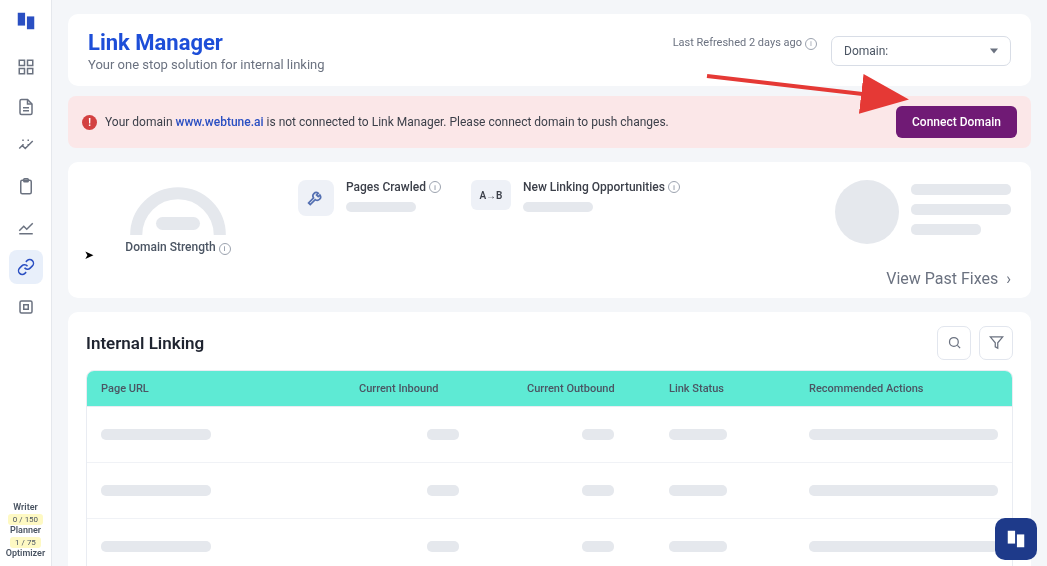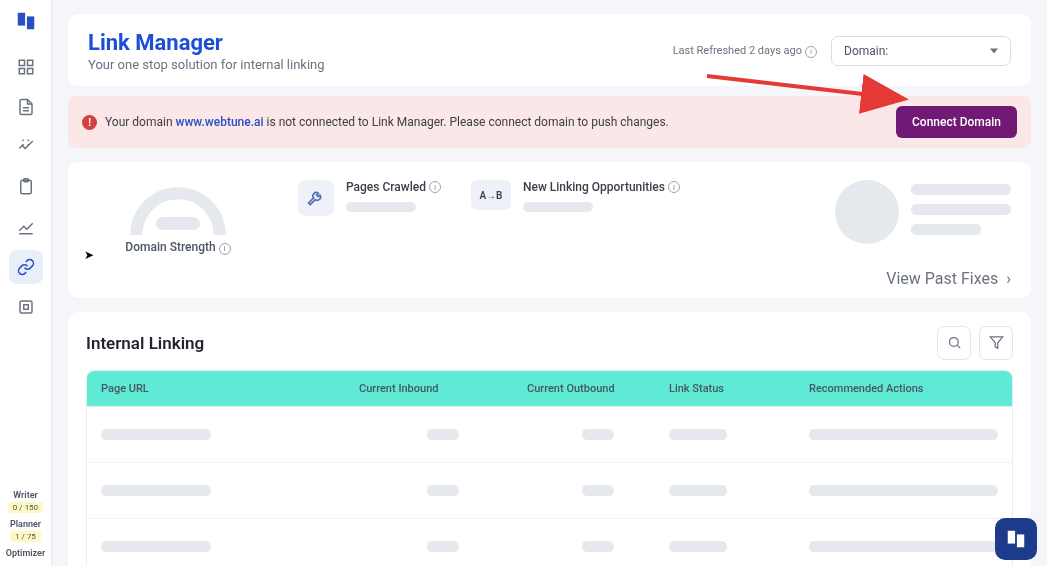--- a/index.html
+++ b/index.html
@@ -5,27 +5,27 @@
 *{box-sizing:border-box;margin:0;padding:0;font-family:-apple-system,BlinkMacSystemFont,"Segoe UI",Roboto,sans-serif}
 body{background:#f4f6f9;width:1047px;height:566px;overflow:hidden;position:relative}
 .app{display:flex;height:100%}
 .sidebar{width:52px;background:#fff;border-right:1px solid #e5e8ed;display:flex;flex-direction:column;align-items:center;padding-top:10px}
 .logo{width:22px;height:22px;margin-bottom:18px;display:flex;align-items:center;justify-content:center}
 .logo svg{width:22px;height:22px}
 .nav-item{width:34px;height:34px;display:flex;align-items:center;justify-content:center;border-radius:8px;margin-bottom:6px;cursor:pointer;color:#6b7280}
 .nav-item.active{background:#e8effa;color:#2a4fc2}
 .nav-item svg{width:18px;height:18px}
 .sidebar-bottom{margin-top:auto;width:100%;padding-bottom:8px;text-align:center;font-size:9px;color:#4b5563}
-.sb-label{font-weight:600;display:block;margin-top:6px}
+.sb-label{font-weight:600;display:block;}
 .sb-badge{display:inline-block;background:#fef9c3;border-radius:3px;padding:1px 5px;font-size:8px;margin-top:2px;color:#4b5563}
 .main{flex:1;padding:14px 16px 0 16px;overflow:auto}
 .header-card{background:#fff;border-radius:10px;padding:16px 20px 14px;display:flex;align-items:flex-start;justify-content:space-between;margin-bottom:10px}
 .title{font-size:22px;font-weight:700;color:#1d4ed8}
 .subtitle{font-size:13px;color:#6b7280;margin-top:2px}
-.header-right{display:flex;align-items:center;gap:14px;margin-top:6px}
+.header-right{display:flex;gap:14px;margin-top:6px}
 .refresh-text{font-size:11px;color:#6b7280}
 .info-icon{display:inline-flex;width:12px;height:12px;border:1px solid #9ca3af;border-radius:50%;font-size:8px;align-items:center;justify-content:center;color:#9ca3af;margin-left:3px}
 .domain-select{border:1px solid #d8dde6;border-radius:7px;padding:7px 34px 7px 12px;font-size:12px;color:#4b5563;background:#fff;position:relative;min-width:180px}
 .domain-select::after{content:"";position:absolute;right:12px;top:50%;width:0;height:0;border-left:4px solid transparent;border-right:4px solid transparent;border-top:5px solid #6b7280;transform:translateY(-50%)}
 .alert-bar{background:#fbe7e8;border-radius:8px;padding:10px 14px;display:flex;align-items:center;justify-content:space-between;margin-bottom:14px}
 .alert-left{display:flex;align-items:center;font-size:12px;color:#3b3f49}
 .alert-icon{width:15px;height:15px;background:#d34141;border-radius:50%;color:#fff;font-size:10px;font-weight:700;display:flex;align-items:center;justify-content:center;margin-right:8px}
 .alert-link{color:#2a4fc2;font-weight:500}
 .connect-btn{background:#701a75;color:#fff;border:none;border-radius:6px;padding:9px 16px;font-size:12px;font-weight:500;cursor:pointer}
 .stats-card{background:#fff;border-radius:10px;padding:18px 20px 10px;margin-bottom:14px;position:relative}

